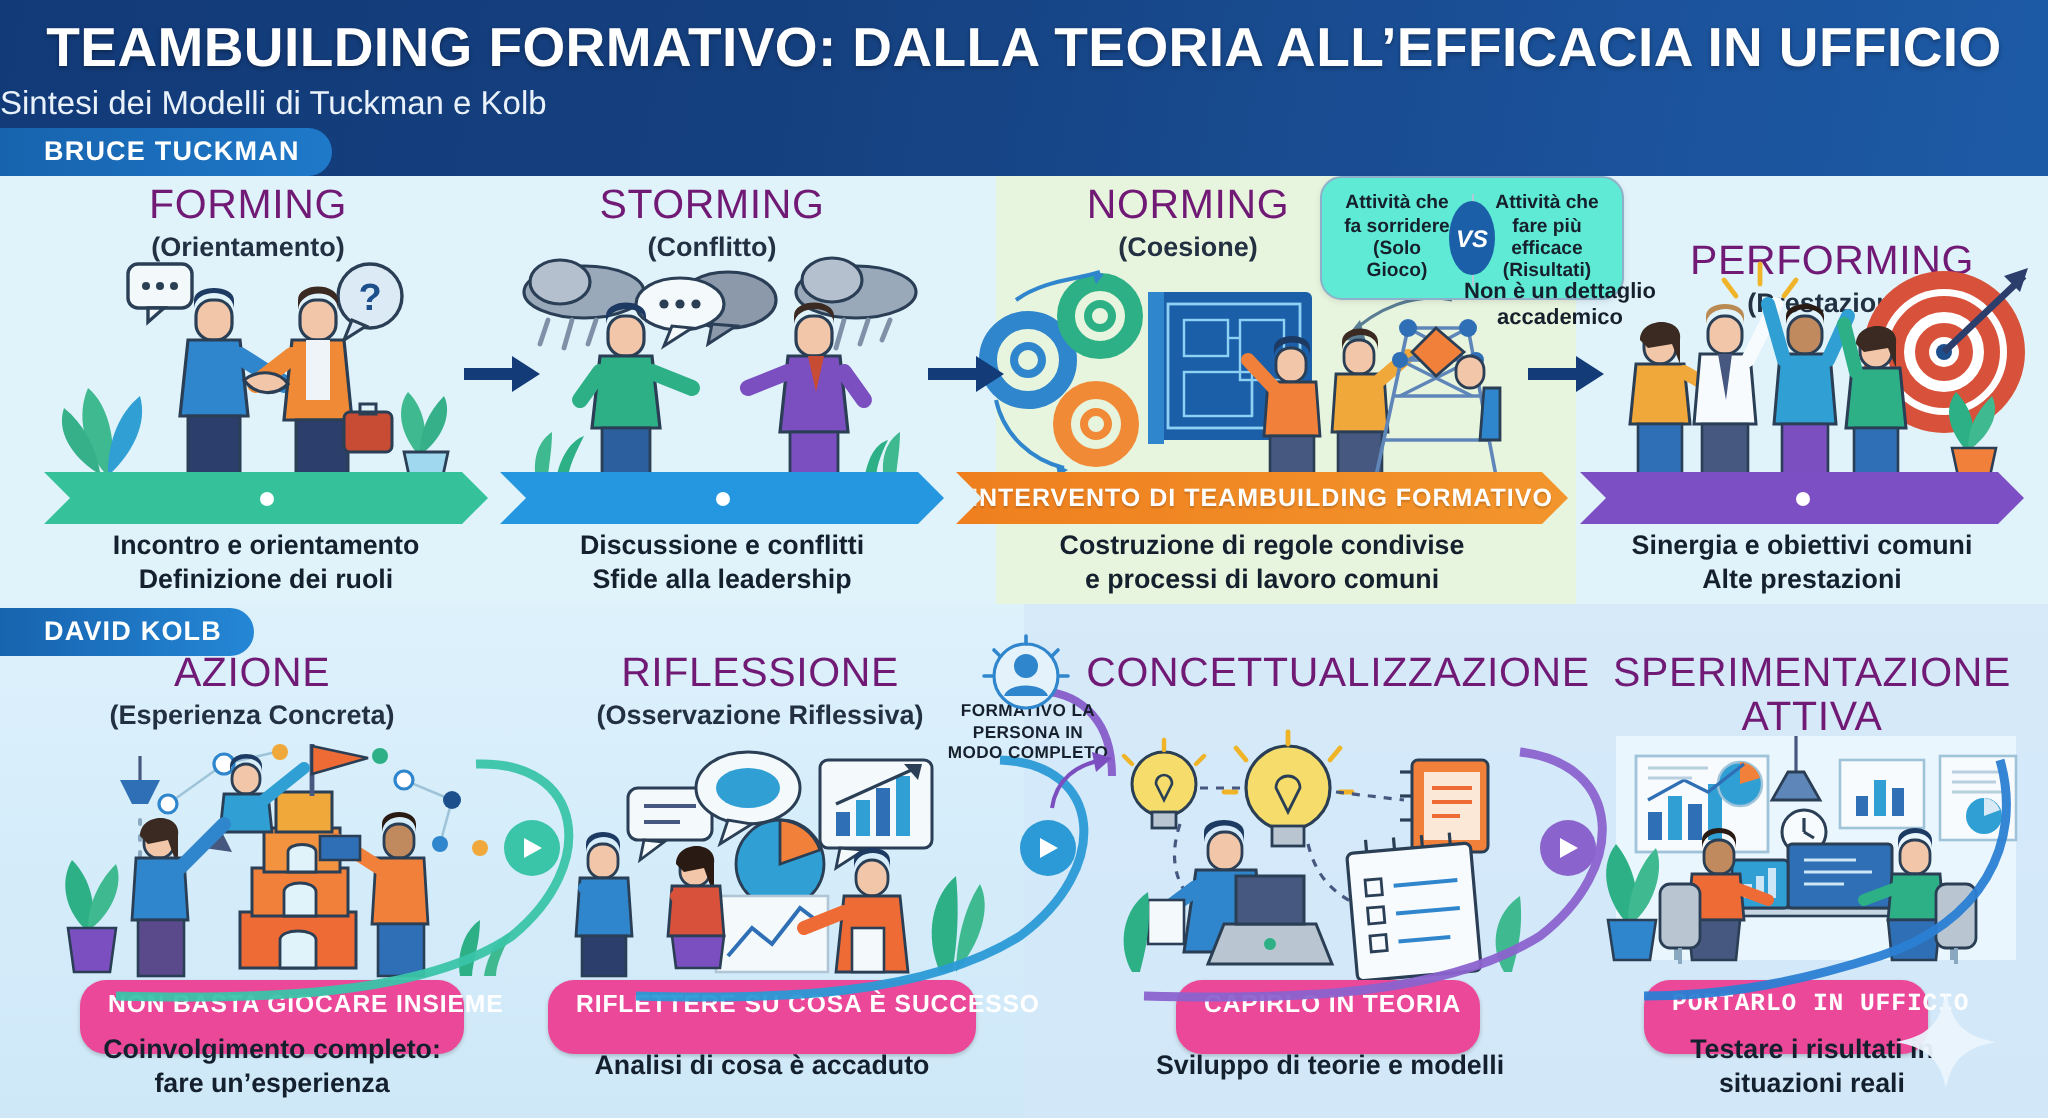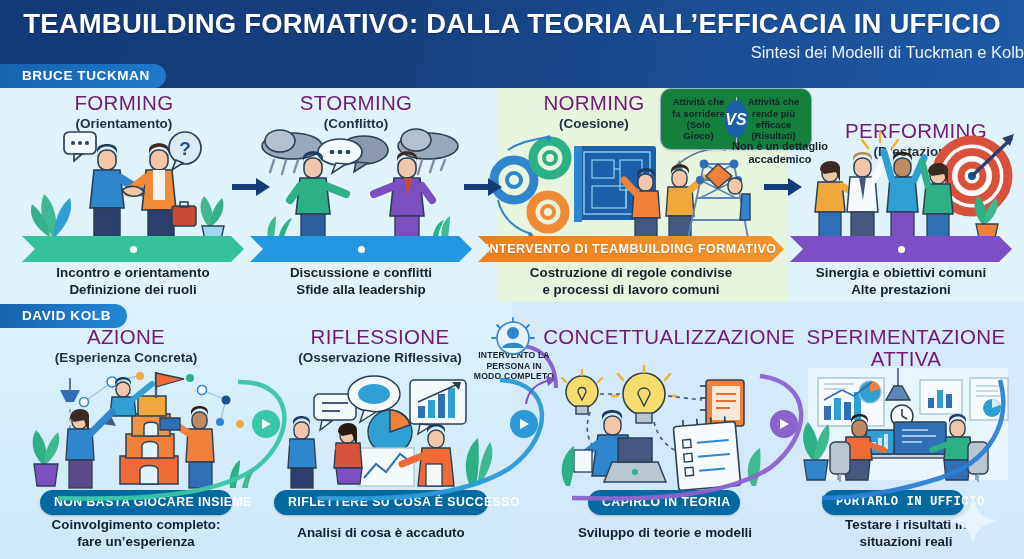--- a/index.html
+++ b/index.html
@@ -18,21 +18,21 @@
     background: linear-gradient(100deg,#123a78 0%,#15407f 38%,#1a4f96 72%,#1d5aa6 100%);
   }
   .title {
     position: absolute; left: 0; top: 8px; width: 1024px;
     text-align: center; color: #ffffff;
     font-size: 27.5px; font-weight: bold; letter-spacing: .2px;
     text-shadow: 0 1px 2px rgba(0,0,0,.35);
   }
   .subtitle {
     position: absolute; left: 0; top: 43px; width: 1024px;
-    text-align: right; color: #e9f2fb; font-size: 16.5px;
+    text-align: left; color: #e9f2fb; font-size: 16.5px;
   }
   .band-tag {
     position: absolute; color: #ffffff; font-size: 13.5px; font-weight: bold;
     letter-spacing: .6px; padding: 4px 16px 5px 22px;
     border-radius: 0 16px 16px 0;
     background: linear-gradient(90deg,#1763ae,#1f79c9);
     white-space: nowrap; z-index: 6;
   }
   #tag-tuckman { left: 0; top: 64px; }
   #tag-kolb { left: 0; top: 304px; background: linear-gradient(90deg,#1763ae,#2487d6); }
@@ -78,46 +78,46 @@
   .cap {
     position: absolute; top: 264px; text-align: center;
     color: #14202d; font-size: 13.4px; font-weight: bold; line-height: 1.28;
   }
 
   
   .tk-arrow { position: absolute; top: 176px; width: 44px; height: 22px; }
 
   
   .pill {
-    position: absolute; background: #0369a1; color: #ffffff;
+    position: absolute; background: #ec4899; color: #ffffff;
     font-size: 12.3px; font-weight: bold; letter-spacing: .45px;
-    padding: 5px 14px 6px; border-radius: 13px; white-space: nowrap;
+    padding: 5px 14px 18px; border-radius: 13px; white-space: nowrap;
     text-align: center; box-shadow: 0 1px 2px rgba(0,0,0,.2);
   }
   .kcap {
     position: absolute; text-align: center; color: #14202d;
     font-size: 13.4px; font-weight: bold; line-height: 1.3;
   }
 
   
   .vs-box {
     position: absolute; left: 660px; top: 88px; width: 152px; height: 62px;
-    background: #15803d; border: 1.6px solid #8fb0c9; border-radius: 11px;
+    background: #5eead4; border: 1.6px solid #8fb0c9; border-radius: 11px;
     display: flex; align-items: center; z-index: 7;
     box-shadow: 0 1px 3px rgba(0,0,0,.10);
   }
   .vs-col {
     flex: 1; text-align: center; color: #16202c; font-size: 9.6px;
     font-weight: bold; line-height: 1.18; padding: 0 3px;
   }
   .vs-div { position: absolute; left: 50%; top: 8px; width: 1px; height: 46px; background: #b4c9d8; }
   .vs-badge {
     position: absolute; left: 50%; top: 50%; transform: translate(-50%,-50%);
     width: 23px; height: 37px; border-radius: 50%; background: #1b5fa8;
-    color: #fff; font-size: 16px; font-weight: bold; font-style: italic;
+    color: #fff; font-size: 12px; font-weight: bold; font-style: italic;
     display: flex; align-items: center; justify-content: center;
   }
   .note-acc {
     position: absolute; left: 716px; top: 140px; width: 128px; z-index: 7;
     text-align: center; color: #16202c; font-size: 11px; font-weight: bold; line-height: 1.2;
   }
   .note-coin {
     position: absolute; left: 462px; top: 350px; width: 104px; z-index: 7;
     text-align: center; color: #16202c; font-size: 8.6px; font-weight: bold;
     letter-spacing: .2px; line-height: 1.25;
@@ -162,21 +162,21 @@
   <div class="vs-box">
     <div class="vs-col">
       <div>Attività che</div>
       <div>fa sorridere</div>
       <div>(Solo</div>
       <div>Gioco)</div>
     </div>
     <div class="vs-div"></div>
     <div class="vs-col">
       <div>Attività che</div>
-      <div>rende più</div>
+      <div>fare più</div>
       <div>efficace</div>
       <div>(Risultati)</div>
     </div>
     <div class="vs-badge">VS</div>
   </div>
 
   <div class="note-acc">
     <div>Non è un dettaglio</div>
     <div>accademico</div>
   </div>
@@ -463,21 +463,21 @@
     <path d="M16 30 C18 23 36 23 38 30 Z" fill="#2f86cc"></path>
     <g stroke="#2f86cc" stroke-width="1.8" stroke-linecap="round">
       <line x1="27" y1="0" x2="27" y2="4"></line>
         <line x1="6" y1="20" x2="10" y2="20"></line>
       <line x1="44" y1="20" x2="48" y2="20"></line>
         <line x1="11" y1="7" x2="14" y2="10"></line>
       <line x1="43" y1="7" x2="40" y2="10"></line>
     </g>
   </svg>
   <div class="note-coin">
-    <div>INTERVENTO LA</div>
+    <div>FORMATIVO LA</div>
     <div>PERSONA IN</div>
     <div>MODO COMPLETO</div>
   </div>
   <svg class="ill" style="left:520px;top:372px;z-index:8;" width="40" height="36">
     <path d="M6 32 C8 18 18 10 32 8" stroke="#7b4fc0" stroke-width="2" fill="none"></path>
     <path d="M26 4 L36 7 L28 14 Z" fill="#7b4fc0"></path>
   </svg>
 
   <svg class="ill" style="left:24px;top:368px;" width="240" height="122">
     <g stroke="#9fc4da" stroke-width="1.3" fill="none">

